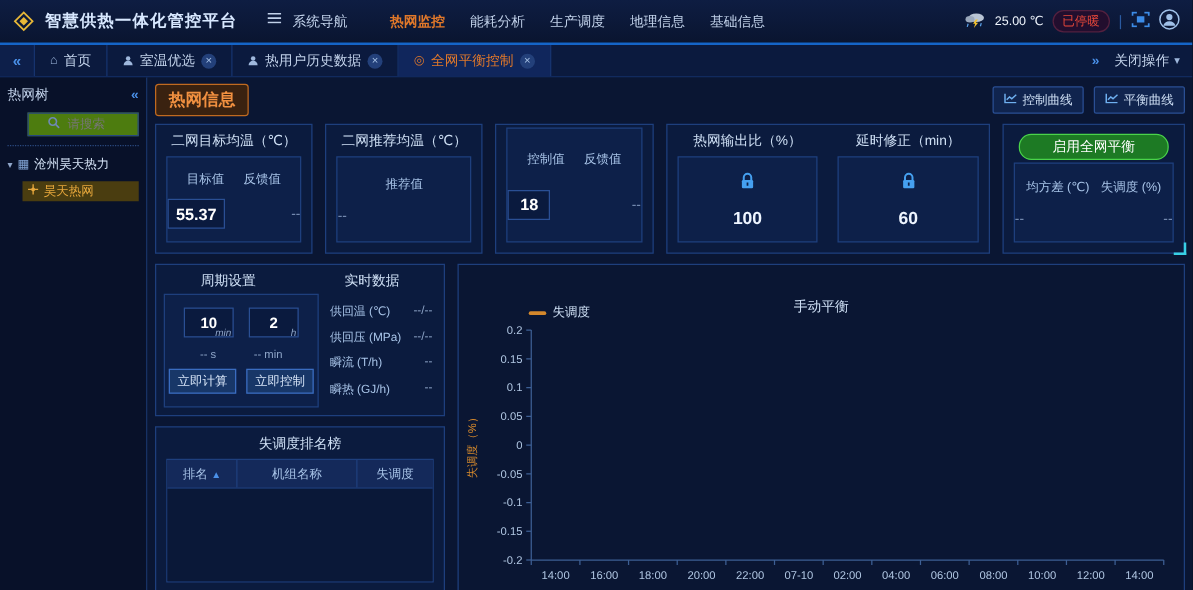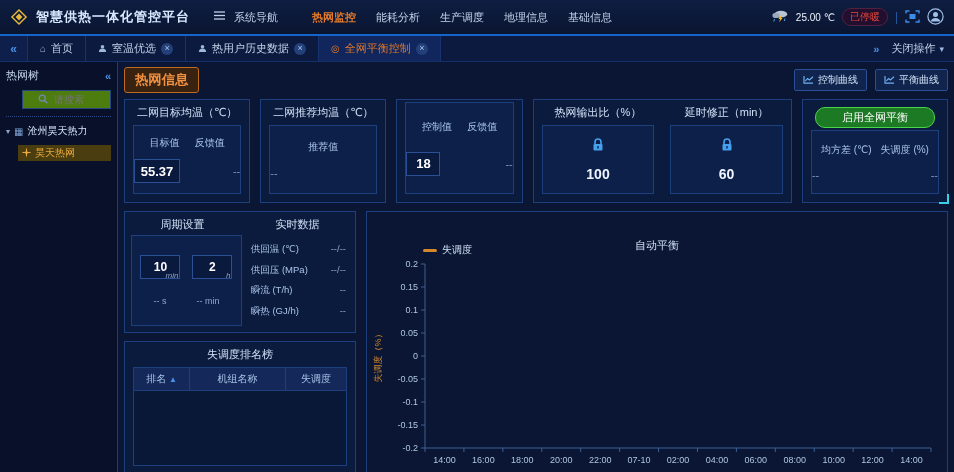--- a/index.html
+++ b/index.html
@@ -398,20 +398,24 @@
                 </span>
                 <span class="ci-wrap">
                   <input class="cycle-input" value="2" style="">
                   <span class="cycle-unit">h</span>
                 </span>
               </div>
               <div class="cycle-countdowns">
                 <span>-- s</span>
                 <span>-- min</span>
               </div>
+              <div class="cycle-btns">
+                <button class="mini-btn">立即计算</button>
+                <button class="mini-btn">立即控制</button>
+              </div>
             </div>
             <div class="cycle-right">
               <div class="rt-row">
                 <span class="rt-label">供回温 (℃)</span>
                 <span class="rt-value">--/--</span>
               </div>
               <div class="rt-row">
                 <span class="rt-label">供回压 (MPa)</span>
                 <span class="rt-value">--/--</span>
               </div>
@@ -438,21 +442,21 @@
               <div class="rh-name">机组名称</div>
               <div class="rh-mis">失调度</div>
             </div>
             <div class="rank-body"></div>
           </div>
         </div>
       </div>
 
       <div class="chart-panel">
         <div class="chart-head">
-          <div class="chart-title">自动平衡</div>
+          <div class="chart-title">手动平衡</div>
           <div class="chart-legend">
             <span class="legend-swatch"></span>
             <span>失调度</span>
           </div>
         </div>
         <div class="chart-canvas"><svg viewBox="0 0 580 218" width="100%" height="100%">
               <line x1="58" y1="8" x2="58" y2="192" stroke="#3d5f94" stroke-width="1"></line>
               <line x1="58" y1="192" x2="564" y2="192" stroke="#3d5f94" stroke-width="1"></line>
               <line x1="54" y1="8" x2="58" y2="8" stroke="#3d5f94" stroke-width="1"></line>
               <text x="51" y="11" text-anchor="end" font-size="9" fill="#b0c6e2">0.2</text>

